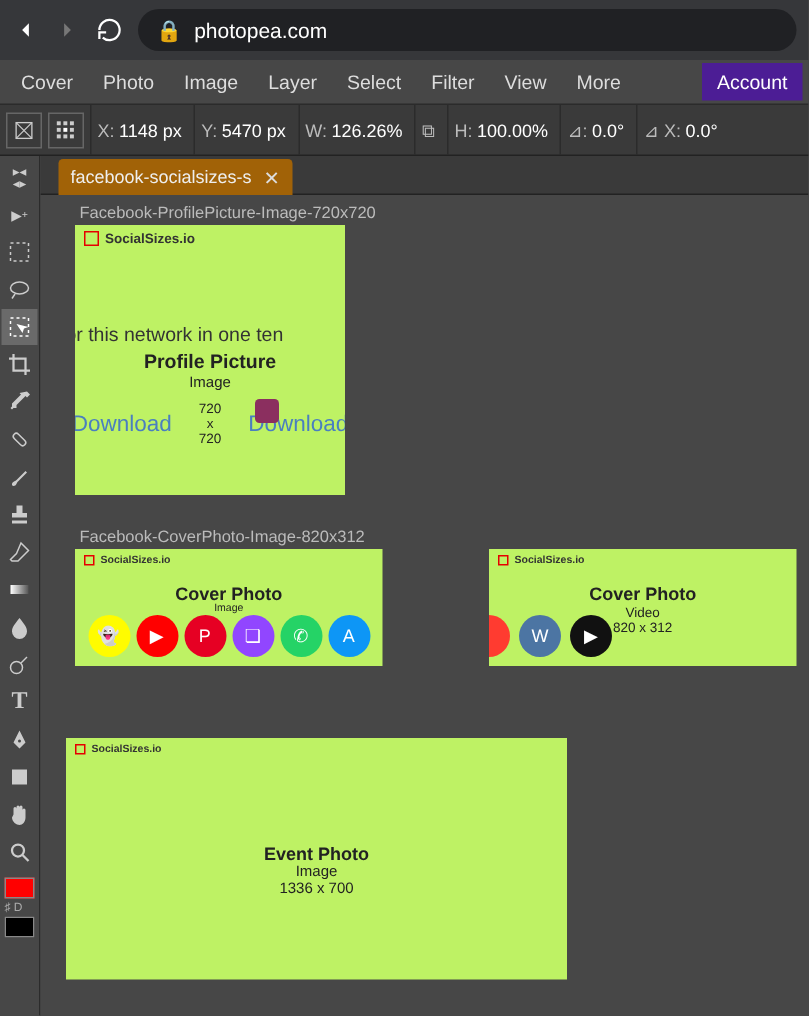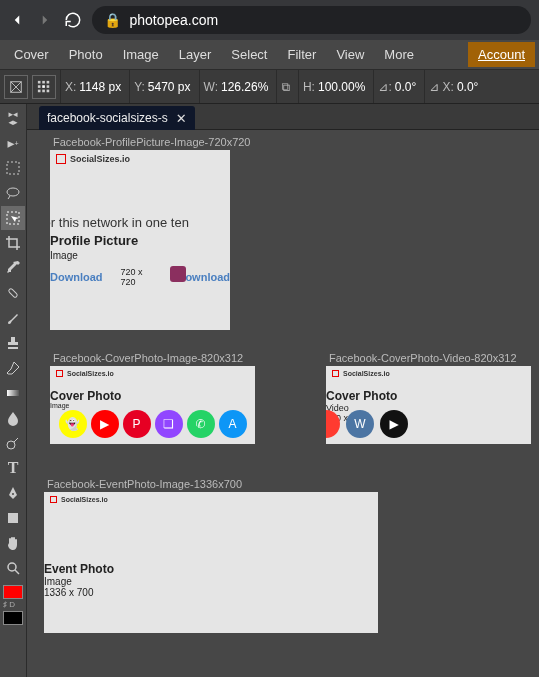--- a/index.html
+++ b/index.html
@@ -8,21 +8,21 @@
 
 .browser-bar { height: 40px; background: #36373a; display: flex; align-items: center; padding: 0 8px; gap: 10px; }
 .nav-icon { color: #aaa; font-size: 16px; cursor: pointer; display: inline-flex; }
 .nav-icon.active { color: #fff; }
 .url-bar { flex: 1; background: #202124; border-radius: 20px; height: 28px; display: flex; align-items: center; padding: 0 12px; gap: 8px; color: #fff; font-size: 14px; }
 .lock-icon { color: #9aa0a6; }
 
 
 .menu-bar { height: 30px; background: #474747; display: flex; align-items: center; padding: 0 4px; border-bottom: 1px solid #2b2b2b; }
 .menu-item { padding: 5px 10px; color: #ddd; cursor: pointer; }
-.menu-item.account { background: #a16207; color: #fff; margin-left: auto; text-decoration: underline; }
+.menu-item.account { background: #4c1d95; color: #fff; margin-left: auto; }
 
 
 .options-bar { height: 34px; background: #3a3a3a; display: flex; align-items: center; padding: 0 4px; border-bottom: 1px solid #222; gap: 4px; font-size: 12px; }
 .opt-icon { width: 24px; height: 24px; border: 1px solid #666; display: inline-flex; align-items: center; justify-content: center; }
 .opt-group { display: flex; align-items: center; gap: 3px; padding: 0 4px; border-left: 1px solid #2b2b2b; height: 100%; }
 .opt-group:first-child, .opt-group:nth-child(2) { border-left: none; }
 .opt-label { color: #bbb; }
 .opt-val { color: #fff; }
 
 
@@ -35,36 +35,36 @@
 .tool svg { width: 16px; height: 16px; }
 .color-swatches { margin-top: 4px; }
 .swatch { width: 20px; height: 14px; border: 1px solid #888; }
 .swatch.fg { background: #ff0000; }
 .swatch.bg { background: #000; margin-top: 2px; }
 .swatch-label { font-size: 8px; color: #aaa; margin-top: 1px; }
 
 
 .doc-area { flex: 1; background: #474747; display: flex; flex-direction: column; overflow: hidden; }
 .tab-strip { height: 26px; background: #3a3a3a; display: flex; align-items: stretch; padding-left: 12px; border-bottom: 1px solid #222; }
-.doc-tab { background: #0f172a; display: flex; align-items: center; padding: 0 8px; gap: 8px; font-size: 12px; max-width: 160px; border-top-left-radius: 3px; border-top-right-radius: 3px; height: 24px; margin-top: 2px; }
+.doc-tab { background: #a16207; display: flex; align-items: center; padding: 0 8px; gap: 8px; font-size: 12px; max-width: 160px; border-top-left-radius: 3px; border-top-right-radius: 3px; height: 24px; margin-top: 2px; }
 .doc-tab-label { white-space: nowrap; overflow: hidden; text-overflow: clip; flex: 1; color: #eee; }
 .close-x { color: #ddd; font-size: 13px; cursor: pointer; }
 
 .canvas { flex: 1; background: #474747; position: relative; overflow: hidden; }
 
 
 .artboard-label { position: absolute; color: #bbb; font-size: 11px; }
-.artboard { position: absolute; background: #e5e5e5; overflow: hidden; }
+.artboard { position: absolute; background: #bef264; overflow: hidden; }
 
 
 .ss-header { display: flex; align-items: center; gap: 4px; padding: 4px 6px; font-size: 9px; font-weight: bold; color: #333; }
 .ss-logo { width: 10px; height: 10px; border: 1px solid #e60000; }
-.content-center { text-align: left; color: #222; }
+.content-center { text-align: center; color: #222; }
 .bold { font-weight: bold; }
-.dl-link { color: #4a7fc0; font-weight: bold; font-size: 11px; }
+.dl-link { color: #4a7fc0; font-weight: normal; font-size: 15px; }
 
 
 .icon-row { display: flex; gap: 4px; justify-content: center; margin-top: 2px; }
 .circ { width: 28px; height: 28px; border-radius: 50%; display: flex; align-items: center; justify-content: center; font-size: 12px; color: #fff; }
 </style>
 </head>
 <body>
 
 <div class="browser-bar">
   <span class="nav-icon active">
@@ -296,40 +296,38 @@
             <span class="circ" style="background:#fffc00;color:#fff">👻</span>
             <span class="circ" style="background:#ff0000">▶</span>
             <span class="circ" style="background:#e60023">P</span>
             <span class="circ" style="background:#9146ff">❏</span>
             <span class="circ" style="background:#25d366">✆</span>
             <span class="circ" style="background:#0d96f6">A</span>
           </div>
         </div>
       </div>
 
-      <div class="artboard-label" style="left:302px; top:222px;">Facebook-CoverPhoto-Video-820x312</div>
       <div class="artboard" style="left:299px; top:236px; width:205px; height:78px;">
         <div class="ss-header" style="font-size:7px;">
           <span class="ss-logo" style="width:7px;height:7px;"></span>
           <span>SocialSizes.io</span>
         </div>
         <div class="content-center">
           <div class="bold" style="font-size:12px; margin-top:8px;">Cover Photo</div>
           <div style="font-size:9px;">Video</div>
           <div style="font-size:9px;">820 x 312</div>
         </div>
         <div style="position:absolute; left:0; top:44px; display:flex; gap:6px; align-items:center;">
           <span style="width:14px;height:28px;background:#ff3b30;border-top-right-radius:14px;border-bottom-right-radius:14px;display:inline-block"></span>
           <span class="circ" style="background:#4c75a3">W</span>
           <span class="circ" style="background:#111">▶</span>
         </div>
       </div>
 
-      <div class="artboard-label" style="left:20px; top:348px;">Facebook-EventPhoto-Image-1336x700</div>
-      <div class="artboard" style="left:17px; top:362px; width:334px; height:141px;">
+      <div class="artboard" style="left:17px; top:362px; width:334px; height:161px;">
         <div class="ss-header" style="font-size:7px;">
           <span class="ss-logo" style="width:7px;height:7px;"></span>
           <span>SocialSizes.io</span>
         </div>
         <div class="content-center" style="margin-top:55px;">
           <div class="bold" style="font-size:12px;">Event Photo</div>
           <div style="font-size:10px;">Image</div>
           <div style="font-size:10px;">1336 x 700</div>
         </div>
       </div>

